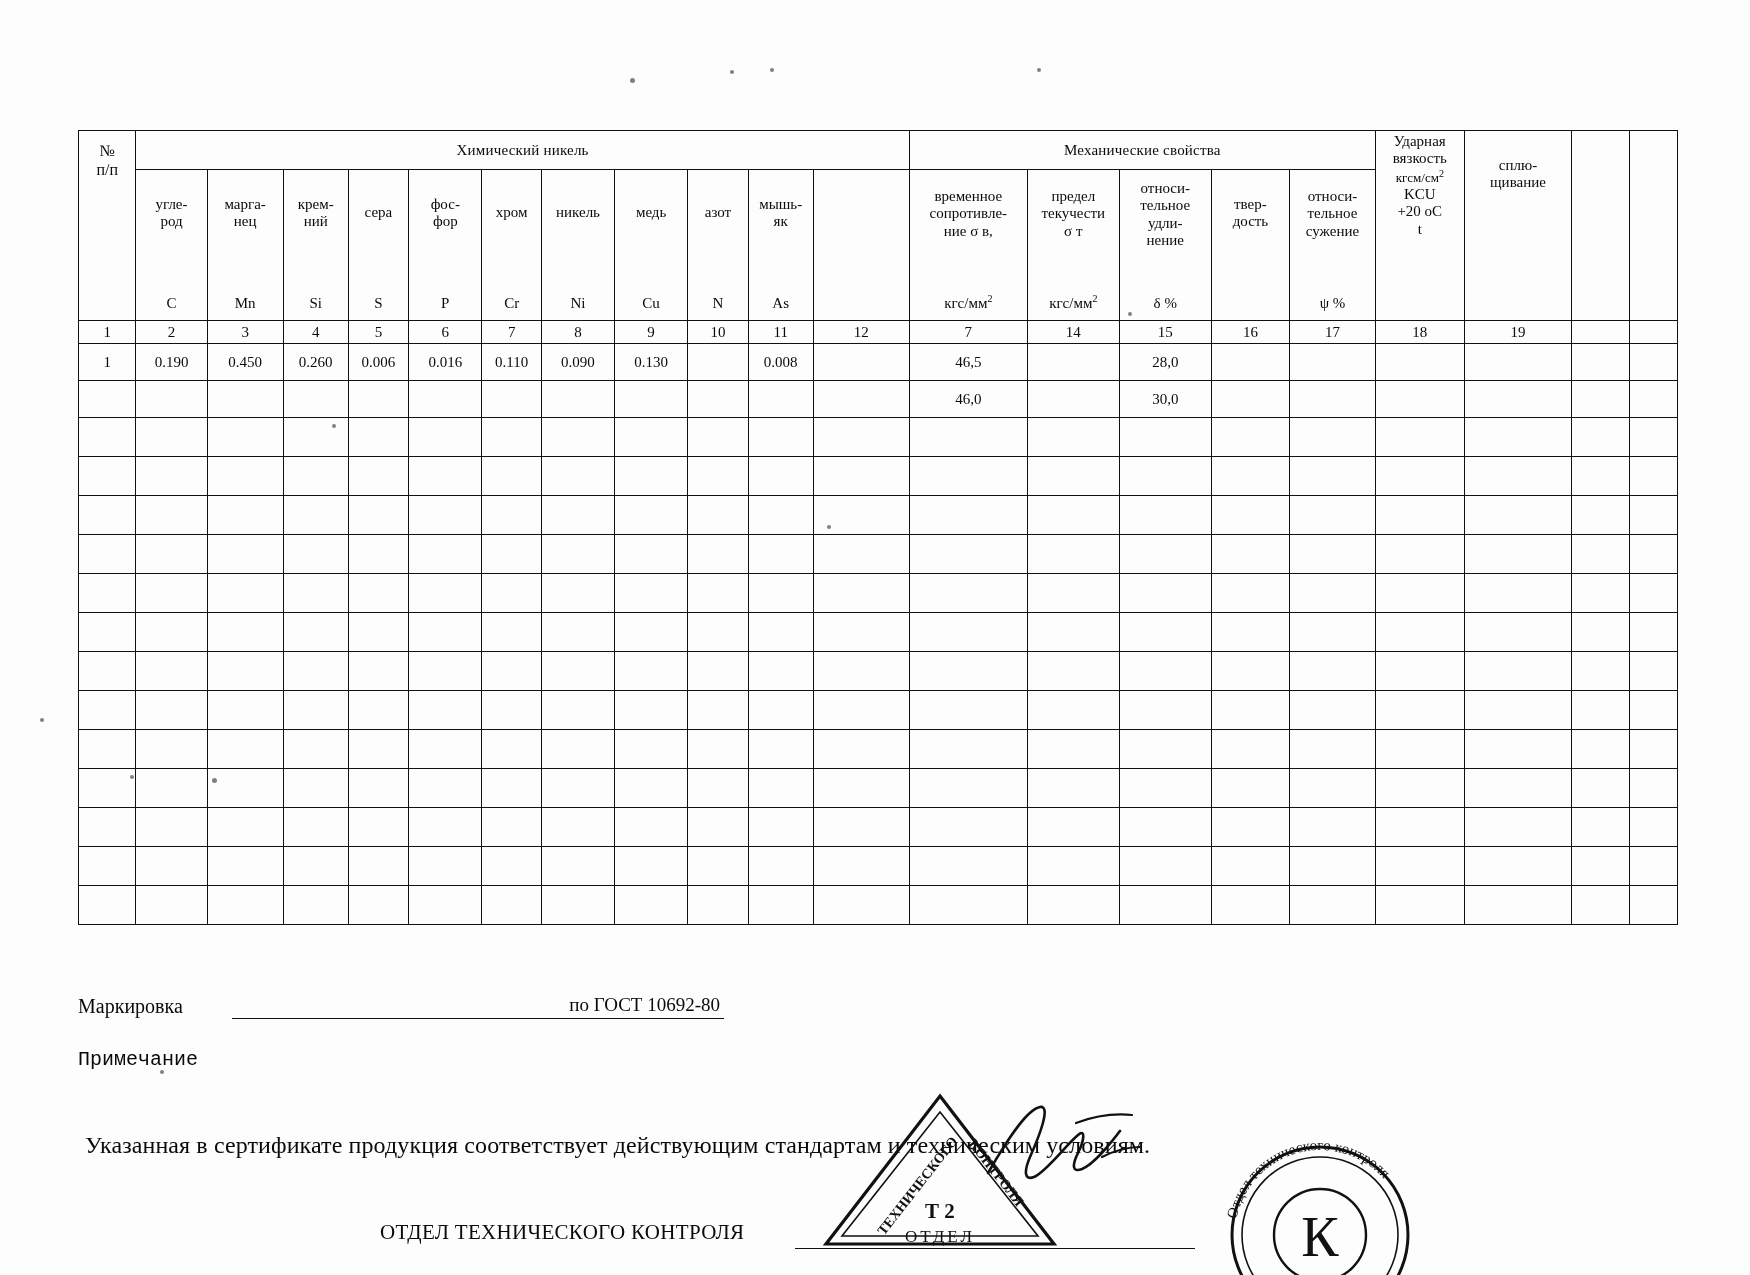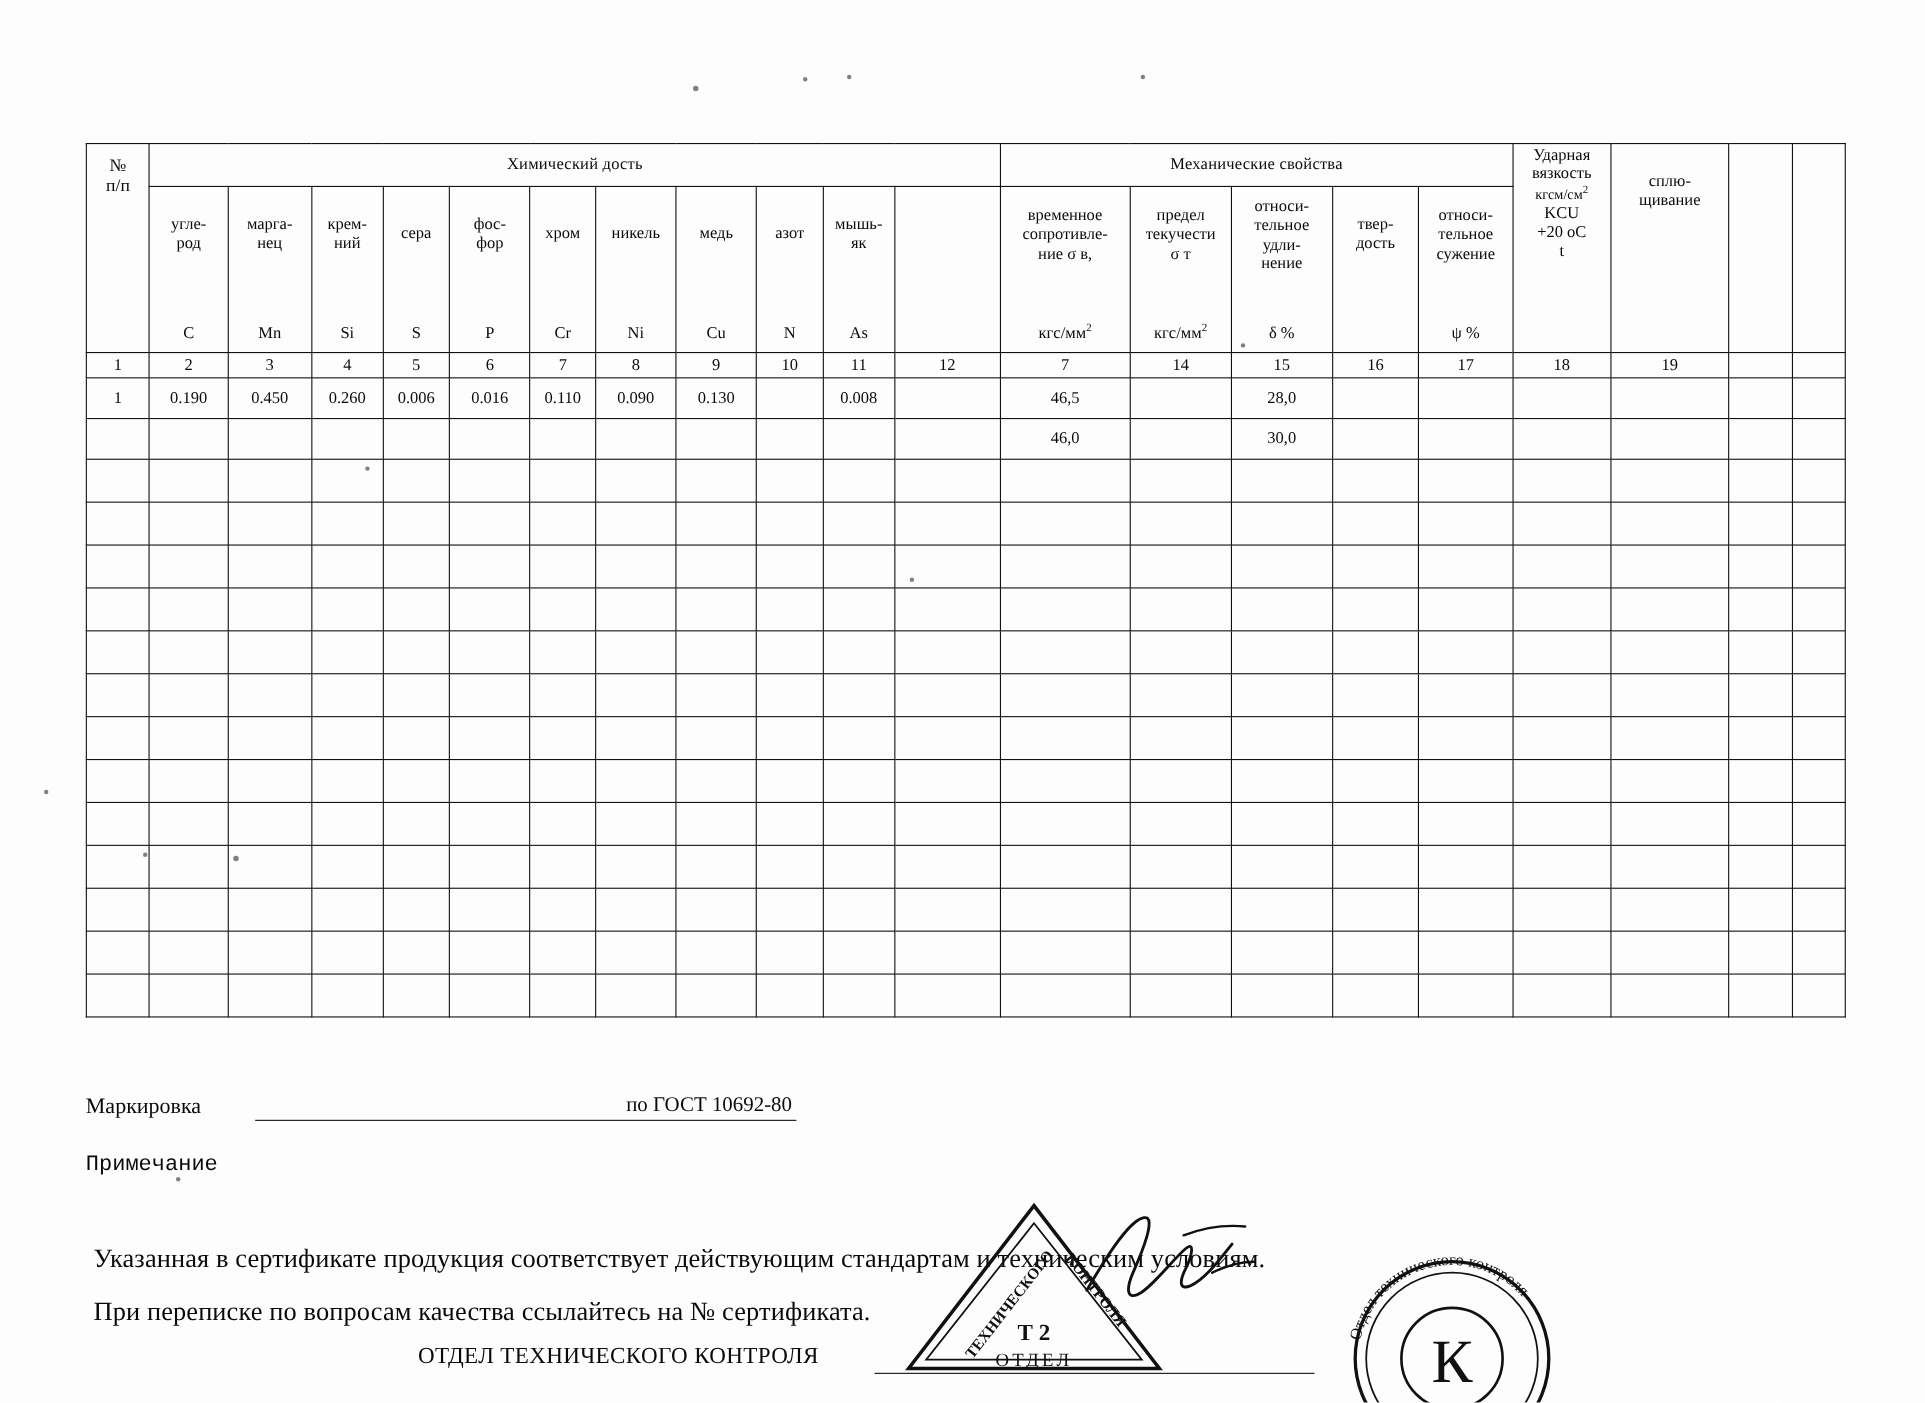--- a/index.html
+++ b/index.html
@@ -192,21 +192,21 @@
       </colgroup>
 
       <tbody>
           <tr>
         <td rowspan="2" class="hdr-cell">
           <div class="hdr-inner">
             <div class="hdr-top tall np">№<br>п/п</div>
             <div class="hdr-sym">&nbsp;</div>
           </div>
         </td>
-        <td class="grp" colspan="11">Химический дость</td>
+        <td class="grp" colspan="11">Химический никель</td>
         <td class="grp" colspan="5">Механические свойства</td>
         <td rowspan="2" class="hdr-cell">
           <div class="hdr-inner">
             <div class="hdr-top tall" style="padding-top:2px;">Ударная<br>вязкость<br><span style="font-size:13px">кгсм/см<span class="supn">2</span></span><br>KCU<br>+20 оС<br>t</div>
           </div>
         </td>
         <td rowspan="2" class="hdr-cell">
           <div class="hdr-inner">
             <div class="hdr-top">сплю-<br>щивание</div>
             <div class="hdr-sym">&nbsp;</div>
@@ -693,21 +693,20 @@
   </div>
   <div class="footline" style="left:232px;top:993px;width:500px;">
     <span class="footvalue" style="width:484px;text-align:right;">по  ГОСТ 10692-80</span>
   </div>
 
   <div class="footline" style="left:78px;top:1048px;font-family:Liberation Mono, monospace;">
     <span class="footlabel">Примечание</span>
   </div>
 
   <div class="stmt" style="left:85px;top:1132px;">Указанная в сертификате продукция соответствует действующим стандартам  и техническим условиям.</div>
-  <div class="stmt" style="left:85px;top:1180px;">При переписке по вопросам качества ссылайтесь на № сертификата.</div>
   <div class="otk" style="left:380px;top:1220px;">ОТДЕЛ ТЕХНИЧЕСКОГО КОНТРОЛЯ</div>
 
   <div class="sigline" style="left:795px;top:1248px;width:400px;"></div>
 
   <div class="tri-stamp">
     <svg width="240" height="160" viewBox="0 0 240 160">
       <polygon points="120,6 234,154 6,154" fill="none" stroke="#111" stroke-width="3.2"></polygon>
       <polygon points="120,22 218,146 22,146" fill="none" stroke="#111" stroke-width="1.6"></polygon>
       <text x="120" y="128" font-family="'Liberation Serif', serif" font-size="21" font-weight="bold" text-anchor="middle" fill="#111">Т 2</text>
       <text x="120" y="152" font-family="'Liberation Serif', serif" font-size="17" letter-spacing="3" text-anchor="middle" fill="#111">ОТДЕЛ</text>

